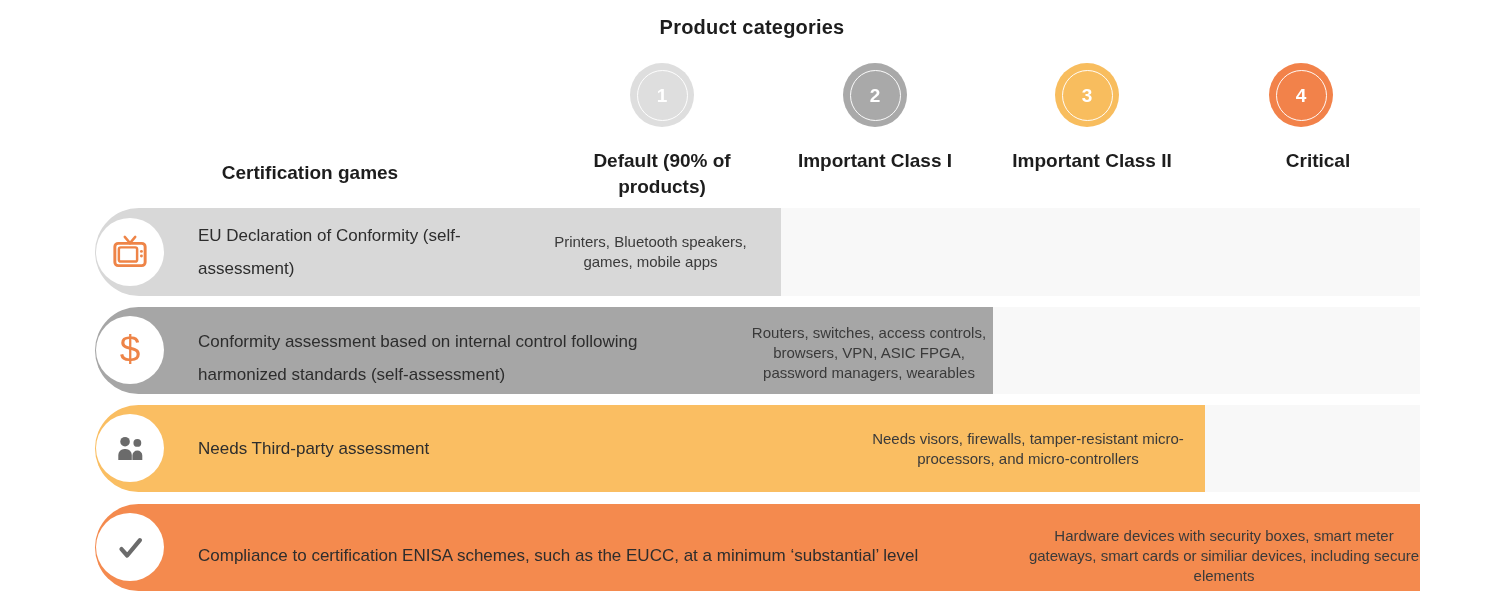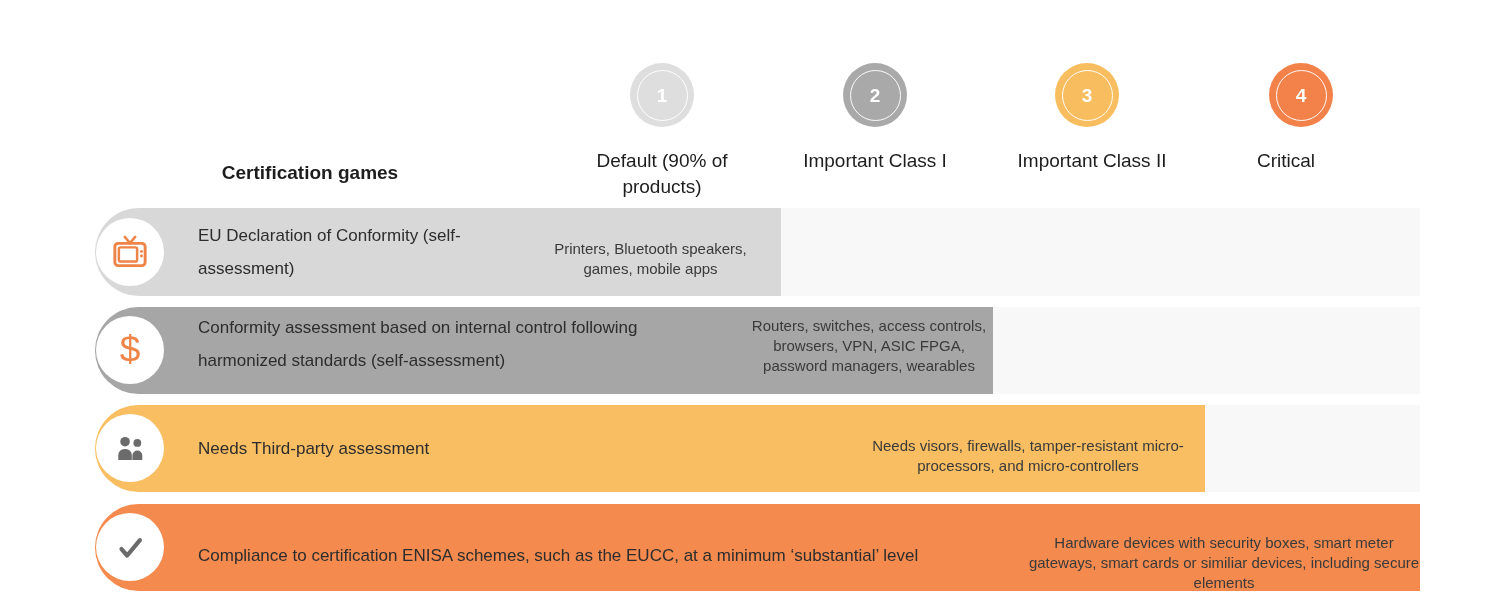--- a/index.html
+++ b/index.html
@@ -15,53 +15,54 @@
     position:absolute;top:63px;width:64px;height:64px;border-radius:50%;
     display:flex;align-items:center;justify-content:center;
   }
   .cat-ring{
     width:49px;height:49px;border-radius:50%;border:1.5px solid rgba(255,255,255,.95);
     display:flex;align-items:center;justify-content:center;
   }
   .cat-num{color:#ffffff;font-weight:700;font-size:19px;line-height:1;}
   .cat-label{
     position:absolute;top:148px;transform:translateX(-50%);
-    font-size:19px;font-weight:400;color:#1d1d1d;text-align:center;line-height:26px;
+    font-size:19px;font-weight:700;color:#1d1d1d;text-align:center;line-height:26px;
     white-space:nowrap;
   }
   .cat-label.wrap{white-space:normal;width:175px;}
   .cert-header{
     position:absolute;top:162px;transform:translateX(-50%);
     font-size:19px;font-weight:700;color:#1d1d1d;white-space:nowrap;
   }
   .row-rest{position:absolute;background:var(--row-continuation);}
   .row-bar{position:absolute;border-radius:44px 0 0 44px;}
   .icon-circle{
     position:absolute;width:68px;height:68px;border-radius:50%;background:#ffffff;
     display:flex;align-items:center;justify-content:center;
   }
   .row-label{
     position:absolute;display:flex;align-items:center;
     font-size:17px;color:#2d2d2d;line-height:33px;
   }
   .row-examples{
     position:absolute;display:flex;align-items:center;justify-content:center;
-    font-size:15px;color:#3a3a3a;line-height:20px;text-align:center;margin-top:7px;
+    font-size:15px;color:#3a3a3a;line-height:20px;text-align:center;
   }
   .dollar-glyph{
     font-size:37px;color:var(--icon-orange);font-weight:500;line-height:1;
     transform:translateY(-1px);
   }
   svg{display:block;}
 </style>
 </head>
 <body>
 
 <div class="canvas">
 
+  <div class="title">Product categories</div>
 
   <div class="cat-circle" style="left: 630px; background-color: rgb(222, 222, 222);">
     <div class="cat-ring">
       <span class="cat-num">1</span>
     </div>
   </div>
   <div class="cat-circle" style="left: 843px; background-color: rgb(169, 169, 169);">
     <div class="cat-ring">
       <span class="cat-num">2</span>
     </div>
@@ -74,21 +75,21 @@
   <div class="cat-circle" style="left: 1269px; background-color: rgb(242, 130, 74);">
     <div class="cat-ring">
       <span class="cat-num">4</span>
     </div>
   </div>
 
   <div class="cert-header" style="left:310px">Certification games</div>
   <div class="cat-label wrap" style="left:662px">Default (90% of products)</div>
   <div class="cat-label" style="left:1092px">Important Class II</div>
   <div class="cat-label" style="left:875px">Important Class I</div>
-  <div class="cat-label" style="left:1286px">Critical</div>
+  <div class="cat-label" style="left:1318px">Critical</div>
 
   <div class="row-rest" style="left:781px;top:208px;width:639px;height:88px"></div>
   <div class="row-bar" style="left: 95px; top: 208px; width: 686px; height: 88px; background-color: rgb(216, 216, 216);"></div>
   <div class="icon-circle" style="left:96px;top:218px">
     <span>
       <svg width="38" height="34" viewBox="0 0 24 22">
         <path d="M8.6 1.2 L12 5.2 L15.4 1.2" fill="none" stroke="var(--icon-orange)" stroke-width="1.6" stroke-linecap="round"></path>
         <rect x="2.2" y="5.4" width="19.6" height="14.4" rx="2.2" fill="none" stroke="var(--icon-orange)" stroke-width="1.9"></rect>
         <rect x="4.8" y="8" width="11.8" height="9.2" rx="1.2" fill="none" stroke="var(--icon-orange)" stroke-width="1.6"></rect>
         <circle cx="19.4" cy="10.6" r="0.95" fill="var(--icon-orange)"></circle>
@@ -97,22 +98,22 @@
     </span>
   </div>
   <div class="row-label" style="left:198px;top:208px;height:88px;width:310px">EU Declaration of Conformity (self-assessment)</div>
   <div class="row-examples" style="left:548px;top:208px;height:88px;width:205px">Printers, Bluetooth speakers, games, mobile apps</div>
 
   <div class="row-rest" style="left:993px;top:307px;width:427px;height:87px"></div>
   <div class="row-bar" style="left: 95px; top: 307px; width: 898px; height: 87px; background-color: rgb(166, 166, 166);"></div>
   <div class="icon-circle" style="left:96px;top:316px">
     <span class="dollar-glyph">$</span>
   </div>
-  <div class="row-label" style="left:198px;top:307px;height:74px;width:530px">Conformity assessment based on internal control following harmonized standards (self-assessment)</div>
-  <div class="row-examples" style="left:748px;top:295px;height:87px;width:242px">Routers, switches, access controls, browsers, VPN, ASIC FPGA, password managers, wearables</div>
+  <div class="row-label" style="left:198px;top:321px;height:74px;width:530px">Conformity assessment based on internal control following harmonized standards (self-assessment)</div>
+  <div class="row-examples" style="left:748px;top:309px;height:87px;width:242px">Routers, switches, access controls, browsers, VPN, ASIC FPGA, password managers, wearables</div>
 
   <div class="row-rest" style="left:1205px;top:405px;width:215px;height:87px"></div>
   <div class="row-bar" style="left: 95px; top: 405px; width: 1110px; height: 87px; background-color: rgb(250, 190, 98);"></div>
   <div class="icon-circle" style="left:96px;top:414px">
     <span>
       <svg width="36" height="30" viewBox="0 0 24 20" fill="var(--icon-gray)">
         <circle cx="16.9" cy="6.6" r="2.6"></circle>
         <path d="M13.6 18 v-3 a3.3 3.3 0 0 1 3.3-3.3 a3.3 3.3 0 0 1 3.3 3.3 V18 z"></path>
         <circle cx="8.7" cy="5.8" r="3.2"></circle>
         <path d="M4.2 18 v-3.4 a4 4 0 0 1 4-4 h1 a4 4 0 0 1 4 4 V18 z"></path>

